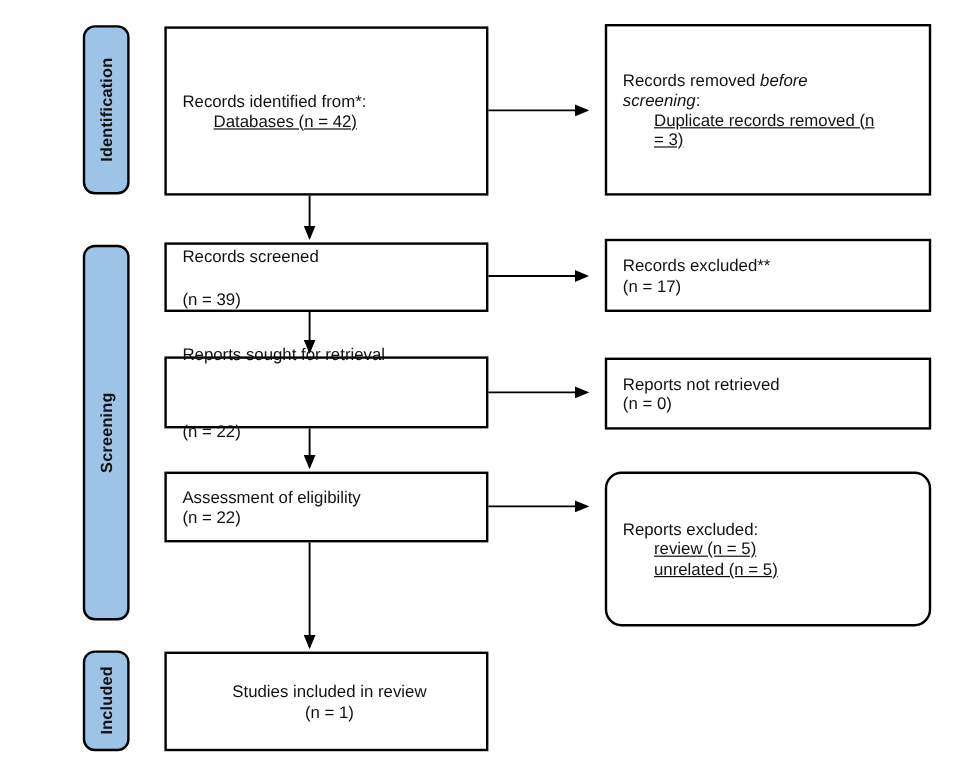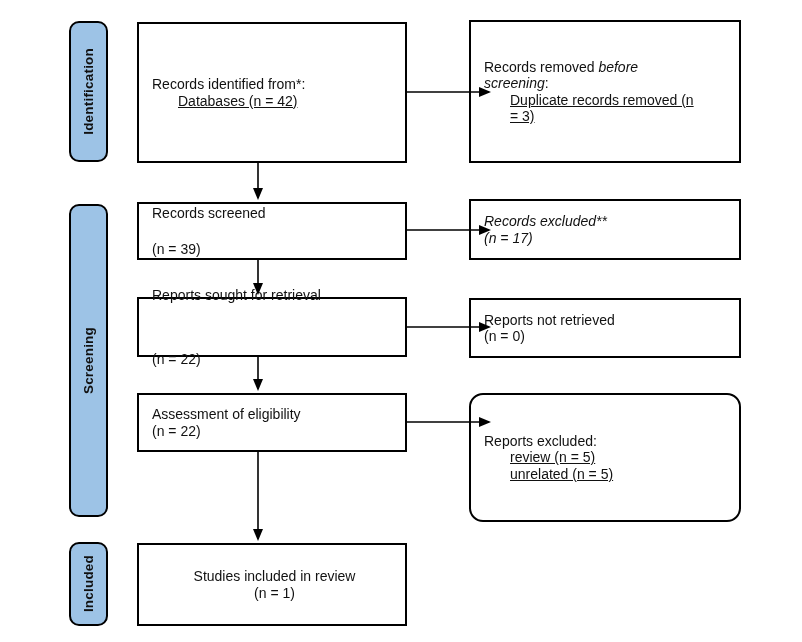--- a/index.html
+++ b/index.html
@@ -35,28 +35,28 @@
   .fbox{
     position:absolute;
     box-sizing:border-box;
     border:2px solid #000;
     background:#fff;
     display:flex;flex-direction:column;justify-content:center;
     padding:4px 8px 4px 13px;
     font-size:14px;line-height:16.5px;
   }
   .col-left{left:137px;width:270px;}
-  .col-right{left:469px;width:272px;}
+  .col-right{left:504px;width:272px;}
   .b1{top:22px;height:141px;}
   .b2{top:202px;height:58px;gap:20px;}
   .b3{top:297px;height:60px;gap:48px;}
   .b4{top:393px;height:59px;}
   .b5{top:543px;height:83px;text-align:center;}
   .r1{top:20px;height:143px;border-width:2.5px;}
-  .r2{top:199px;height:61px;border-width:2.5px;font-style:italic;}
+  .r2{top:199px;height:61px;border-width:2.5px;}
   .r3{top:298px;height:60px;border-width:2.5px;}
   .r4{top:393px;height:129px;border-radius:14px;}
   .indent{margin-left:26px;text-decoration:underline;}
   .arrows{position:absolute;left:0;top:0;pointer-events:none;}
 </style>
 </head>
 <body>
 
 <div class="canvas">
 

